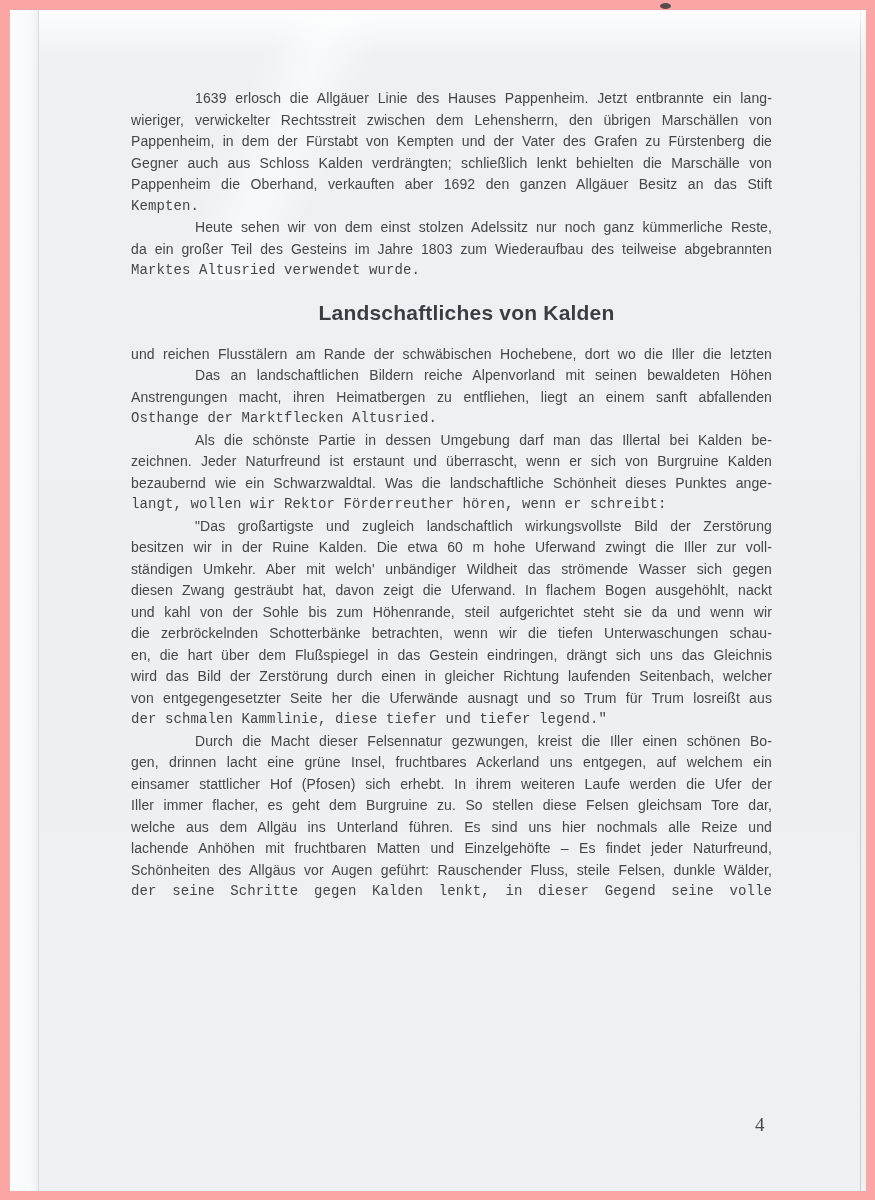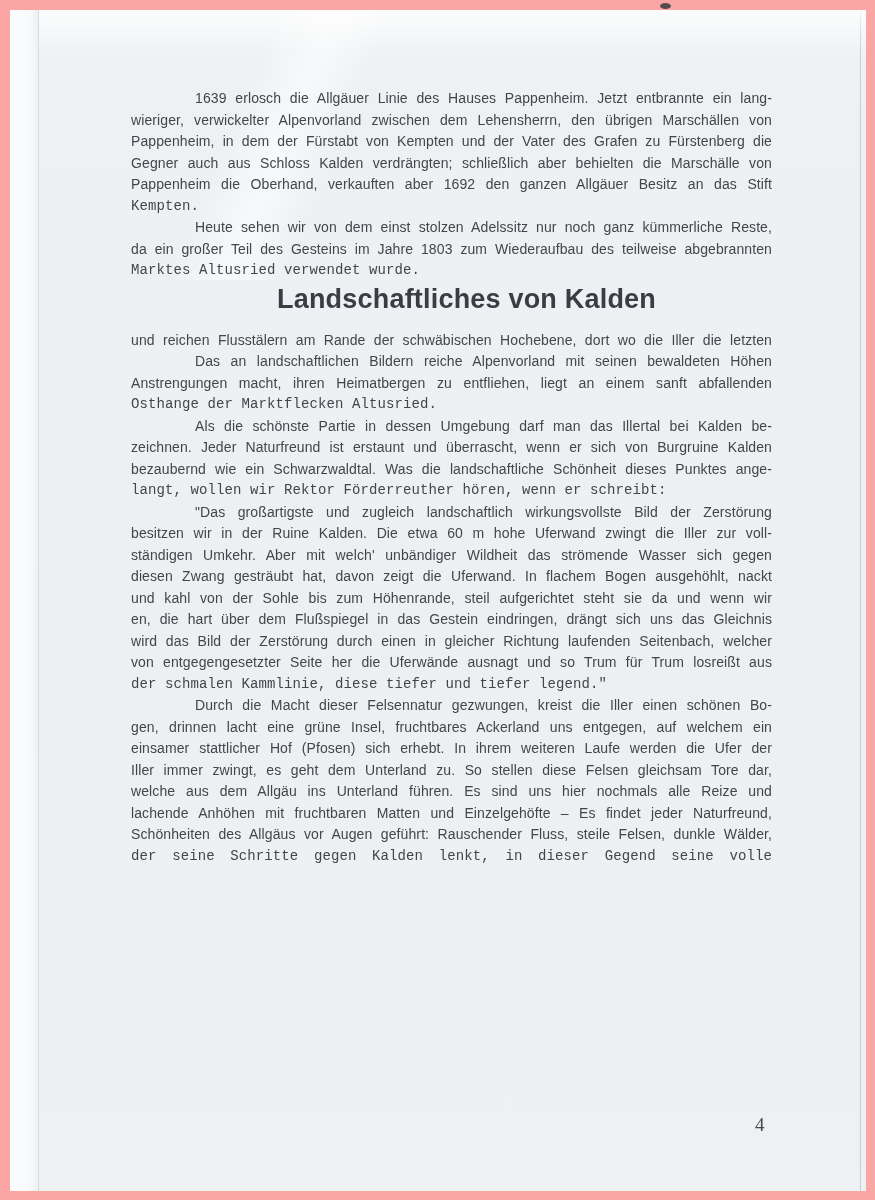--- a/index.html
+++ b/index.html
@@ -63,23 +63,23 @@
     line-height: 21.5px;
     text-align: justify;
     text-align-last: justify;
     white-space: normal;
     overflow: hidden;
     letter-spacing: 0.1px;
   }
   .line.first { text-indent: 64px; }
   .line.last  { text-align-last: left; font-family: Liberation Mono, monospace; }
   .section-heading {
-    margin: 4px 0 18px 0;
+    margin: 18px 0 18px 0;
     padding-left: 30px;
-    font-size: 27px;
+    font-size: 21px;
     line-height: 26px;
     font-weight: 700;
     text-align: center;
     color: #3a3e44;
     letter-spacing: 0.2px;
   }
   .page-number {
     position: absolute;
     left: 745px; top: 1104px;
     font-family: "Liberation Serif", serif;
@@ -93,23 +93,23 @@
 <div class="scan">
   <div class="page">
     <div class="edge-left"></div>
     <div class="edge-right"></div>
     <div class="top-glow"></div>
     <div class="diag-streak"></div>
 
     <div class="text-block">
       <div class="para">
           <div class="line first">1639 erlosch die Allgäuer Linie des Hauses Pappenheim. Jetzt entbrannte ein lang-</div>
-          <div class="line">wieriger, verwickelter Alpenvorland zwischen dem Lehensherrn, den übrigen Marschällen von</div>
+          <div class="line">wieriger, verwickelter Rechtsstreit zwischen dem Lehensherrn, den übrigen Marschällen von</div>
           <div class="line">Pappenheim, in dem der Fürstabt von Kempten und der Vater des Grafen zu Fürstenberg die</div>
-          <div class="line">Gegner auch aus Schloss Kalden verdrängten; schließlich aber behielten die Marschälle von</div>
+          <div class="line">Gegner auch aus Schloss Kalden verdrängten; schließlich lenkt behielten die Marschälle von</div>
           <div class="line">Pappenheim die Oberhand, verkauften aber 1692 den ganzen Allgäuer Besitz an das Stift</div>
           <div class="line last">Kempten.</div>
         </div>
       <div class="para">
           <div class="line first">Heute sehen wir von dem einst stolzen Adelssitz nur noch ganz kümmerliche Reste,</div>
           <div class="line">da ein großer Teil des Gesteins im Jahre 1803 zum Wiederaufbau des teilweise abgebrannten</div>
           <div class="line last">Marktes Altusried verwendet wurde.</div>
         </div>
 
       <h1 class="section-heading">Landschaftliches von Kalden</h1>
@@ -125,30 +125,31 @@
           <div class="line">zeichnen. Jeder Naturfreund ist erstaunt und überrascht, wenn er sich von Burgruine Kalden</div>
           <div class="line">bezaubernd wie ein Schwarzwaldtal. Was die landschaftliche Schönheit dieses Punktes ange-</div>
           <div class="line last">langt, wollen wir Rektor Förderreuther hören, wenn er schreibt:</div>
         </div>
       <div class="para">
           <div class="line first">"Das großartigste und zugleich landschaftlich wirkungsvollste Bild der Zerstörung</div>
           <div class="line">besitzen wir in der Ruine Kalden. Die etwa 60 m hohe Uferwand zwingt die Iller zur voll-</div>
           <div class="line">ständigen Umkehr. Aber mit welch' unbändiger Wildheit das strömende Wasser sich gegen</div>
           <div class="line">diesen Zwang gesträubt hat, davon zeigt die Uferwand. In flachem Bogen ausgehöhlt, nackt</div>
           <div class="line">und kahl von der Sohle bis zum Höhenrande, steil aufgerichtet steht sie da und wenn wir</div>
+          <div class="line">die zerbröckelnden Schotterbänke betrachten, wenn wir die tiefen Unterwaschungen schau-</div>
           <div class="line">en, die hart über dem Flußspiegel in das Gestein eindringen, drängt sich uns das Gleichnis</div>
           <div class="line">wird das Bild der Zerstörung durch einen in gleicher Richtung laufenden Seitenbach, welcher</div>
           <div class="line">von entgegengesetzter Seite her die Uferwände ausnagt und so Trum für Trum losreißt aus</div>
           <div class="line last">der schmalen Kammlinie, diese tiefer und tiefer legend."</div>
         </div>
       <div class="para">
           <div class="line first">Durch die Macht dieser Felsennatur gezwungen, kreist die Iller einen schönen Bo-</div>
           <div class="line">gen, drinnen lacht eine grüne Insel, fruchtbares Ackerland uns entgegen, auf welchem ein</div>
           <div class="line">einsamer stattlicher Hof (Pfosen) sich erhebt. In ihrem weiteren Laufe werden die Ufer der</div>
-          <div class="line">Iller immer zwingt, es geht dem Unterland zu. So stellen diese Felsen gleichsam Tore dar,</div>
+          <div class="line">Iller immer flacher, es geht dem Burgruine zu. So stellen diese Felsen gleichsam Tore dar,</div>
           <div class="line">welche aus dem Allgäu ins Unterland führen. Es sind uns hier nochmals alle Reize und</div>
           <div class="line">lachende Anhöhen mit fruchtbaren Matten und Einzelgehöfte – Es findet jeder Naturfreund,</div>
           <div class="line">Schönheiten des Allgäus vor Augen geführt: Rauschender Fluss, steile Felsen, dunkle Wälder,</div>
           <div class="line last">der seine Schritte gegen Kalden lenkt, in dieser Gegend seine volle Befriedigung.</div>
         </div>
     </div>
 
     <div class="page-number">4</div>
   </div>
   <div class="speck"></div>

